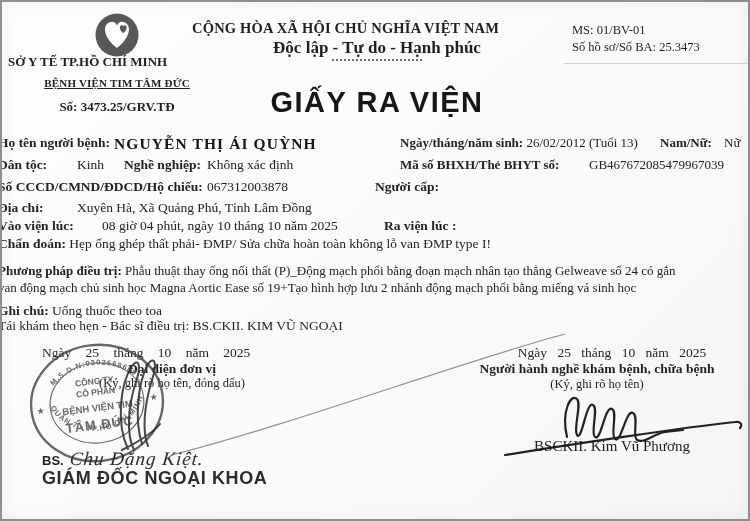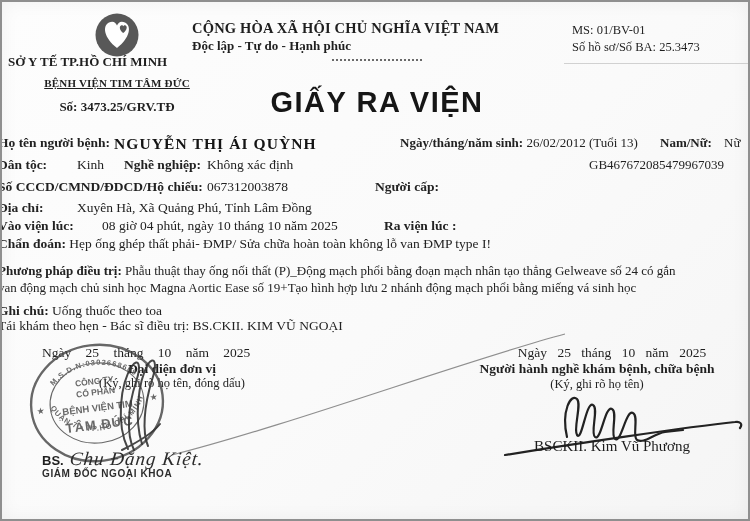--- a/index.html
+++ b/index.html
@@ -11,21 +11,21 @@
     box-shadow:inset 0 0 18px rgba(0,0,0,.05);
   }
   .abs{position:absolute;white-space:nowrap;}
   .b{font-weight:bold;}
   
   .logo{left:93px;top:11px;width:44px;height:44px;}
   .org1{left:6px;top:52px;width:218px;text-align:left;font-weight:bold;font-size:13px;}
   .org2{left:6px;top:75px;width:218px;text-align:center;font-weight:bold;font-size:11px;letter-spacing:.2px;text-decoration:underline;}
   .docno{left:6px;top:97px;width:218px;text-align:center;font-weight:bold;font-size:13px;}
   .country{left:190px;top:18px;width:370px;font-weight:bold;font-size:14.5px;letter-spacing:.2px;}
-  .motto{left:190px;top:36px;width:370px;font-weight:bold;font-size:13px;}
+  .motto{left:190px;top:36px;width:370px;text-align:center;font-weight:bold;font-size:17px;}
   .motto-rule{left:330px;top:57px;width:90px;height:0;border-top:2px dotted #6a6a6a;}
   .codes1{left:570px;top:21px;font-size:12.5px;}
   .codes2{left:570px;top:38px;font-size:12.5px;}
   .codes-rule{left:562px;top:61px;width:186px;height:1px;background:#b5b5b5;opacity:.6;}
   .doc-title{left:0;top:84px;width:750px;text-align:center;
     font-family:"Liberation Sans",sans-serif;font-weight:bold;font-size:29px;letter-spacing:1.5px;color:#161616;}
   
   .ln{position:absolute;white-space:nowrap;font-size:13.5px;color:#222;height:19px;}
   .ln .fv{position:absolute;top:0;white-space:nowrap;}
   .l1{left:-4px;top:133px;width:754px;}
@@ -39,21 +39,21 @@
   .l9{left:-4px;top:301px;width:754px;}
   .l10{left:-4px;top:316px;width:754px;}
   .patient-name{font-weight:bold;font-size:15.5px;letter-spacing:1.1px;color:#141414;}
   .sub13{font-size:13px;margin-left:25px;}
   
   .date-left{left:40px;top:343px;font-size:13.5px;word-spacing:11px;}
   .role-left{left:55px;top:359px;width:230px;text-align:center;font-weight:bold;font-size:13.5px;}
   .inst-left{left:55px;top:374px;width:230px;text-align:center;font-size:12.5px;}
   .signer-left{left:40px;top:446px;font-size:14px;}
   .signer-left .script{font-style:italic;font-size:19px;letter-spacing:1px;color:#2b2b2b;transform:skewX(-6deg);display:inline-block;margin-left:6px;}
-  .title-left{left:40px;top:466px;font-family:"Liberation Sans",sans-serif;font-weight:bold;font-size:10px;letter-spacing:.6px;color:#2c2c2c;}
+  .title-left{left:40px;top:466px;font-family:"Liberation Sans",sans-serif;font-weight:bold;font-size:18px;letter-spacing:.6px;color:#2c2c2c;}
   .date-right{left:470px;top:343px;width:280px;text-align:center;font-size:13.5px;word-spacing:7px;}
   .role-right{left:440px;top:359px;width:310px;text-align:center;font-weight:bold;font-size:13.5px;}
   .inst-right{left:440px;top:375px;width:310px;text-align:center;font-size:12.5px;}
   .name-right{left:470px;top:436px;width:280px;text-align:center;font-size:15px;color:#1b1b1b;}
   .stamp{left:26px;top:340px;width:138px;height:122px;transform:rotate(-7deg);opacity:.82;}
   .scribble-left{left:96px;top:352px;width:70px;height:100px;}
   .pen-tail{left:165px;top:326px;width:405px;height:134px;}
   .sig-right{left:495px;top:383px;width:255px;height:75px;}
   svg{display:block;}
 </style>
@@ -89,20 +89,21 @@
     <span class="fv sub13" style="left:377px"><span class="b">Ngày/tháng/năm sinh:</span> <span>26/02/2012 (Tuổi 13)</span></span>
     <span class="fv b sub13" style="left:637px">Nam/Nữ:</span>
     <span class="fv sub13" style="left:701px">Nữ</span>
   </div>
 
   <div class="ln l2">
     <span class="fv b" style="left:0">Dân tộc:</span>
     <span class="fv" style="left:79px">Kinh</span>
     <span class="fv b" style="left:126px">Nghề nghiệp:</span>
     <span class="fv" style="left:209px">Không xác định</span>
+    <span class="fv b sub13" style="left:377px">Mã số BHXH/Thẻ BHYT số:</span>
     <span class="fv sub13" style="left:566px">GB467672085479967039</span>
   </div>
 
   <div class="ln l3">
     <span class="fv b" style="left:0">Số CCCD/CMND/ĐDCD/Hộ chiếu:</span>
     <span class="fv" style="left:209px">067312003878</span>
     <span class="fv b" style="left:377px">Người cấp:</span>
   </div>
 
   <div class="ln l4">

